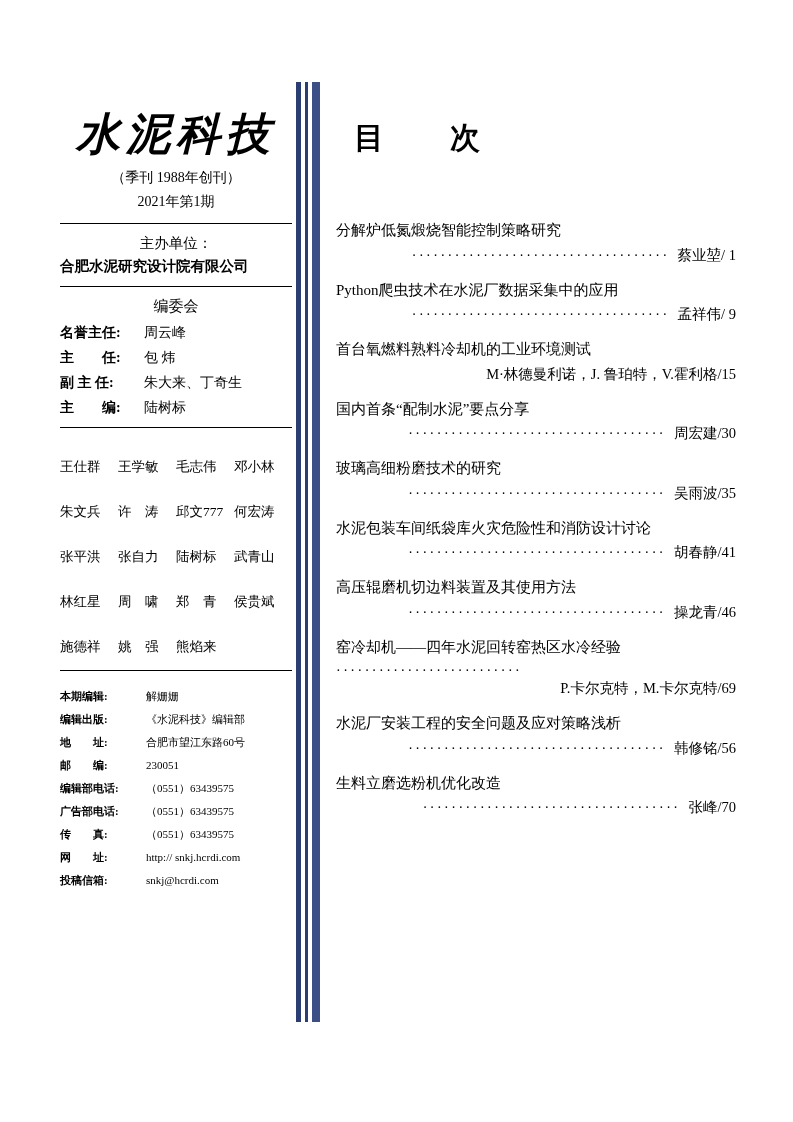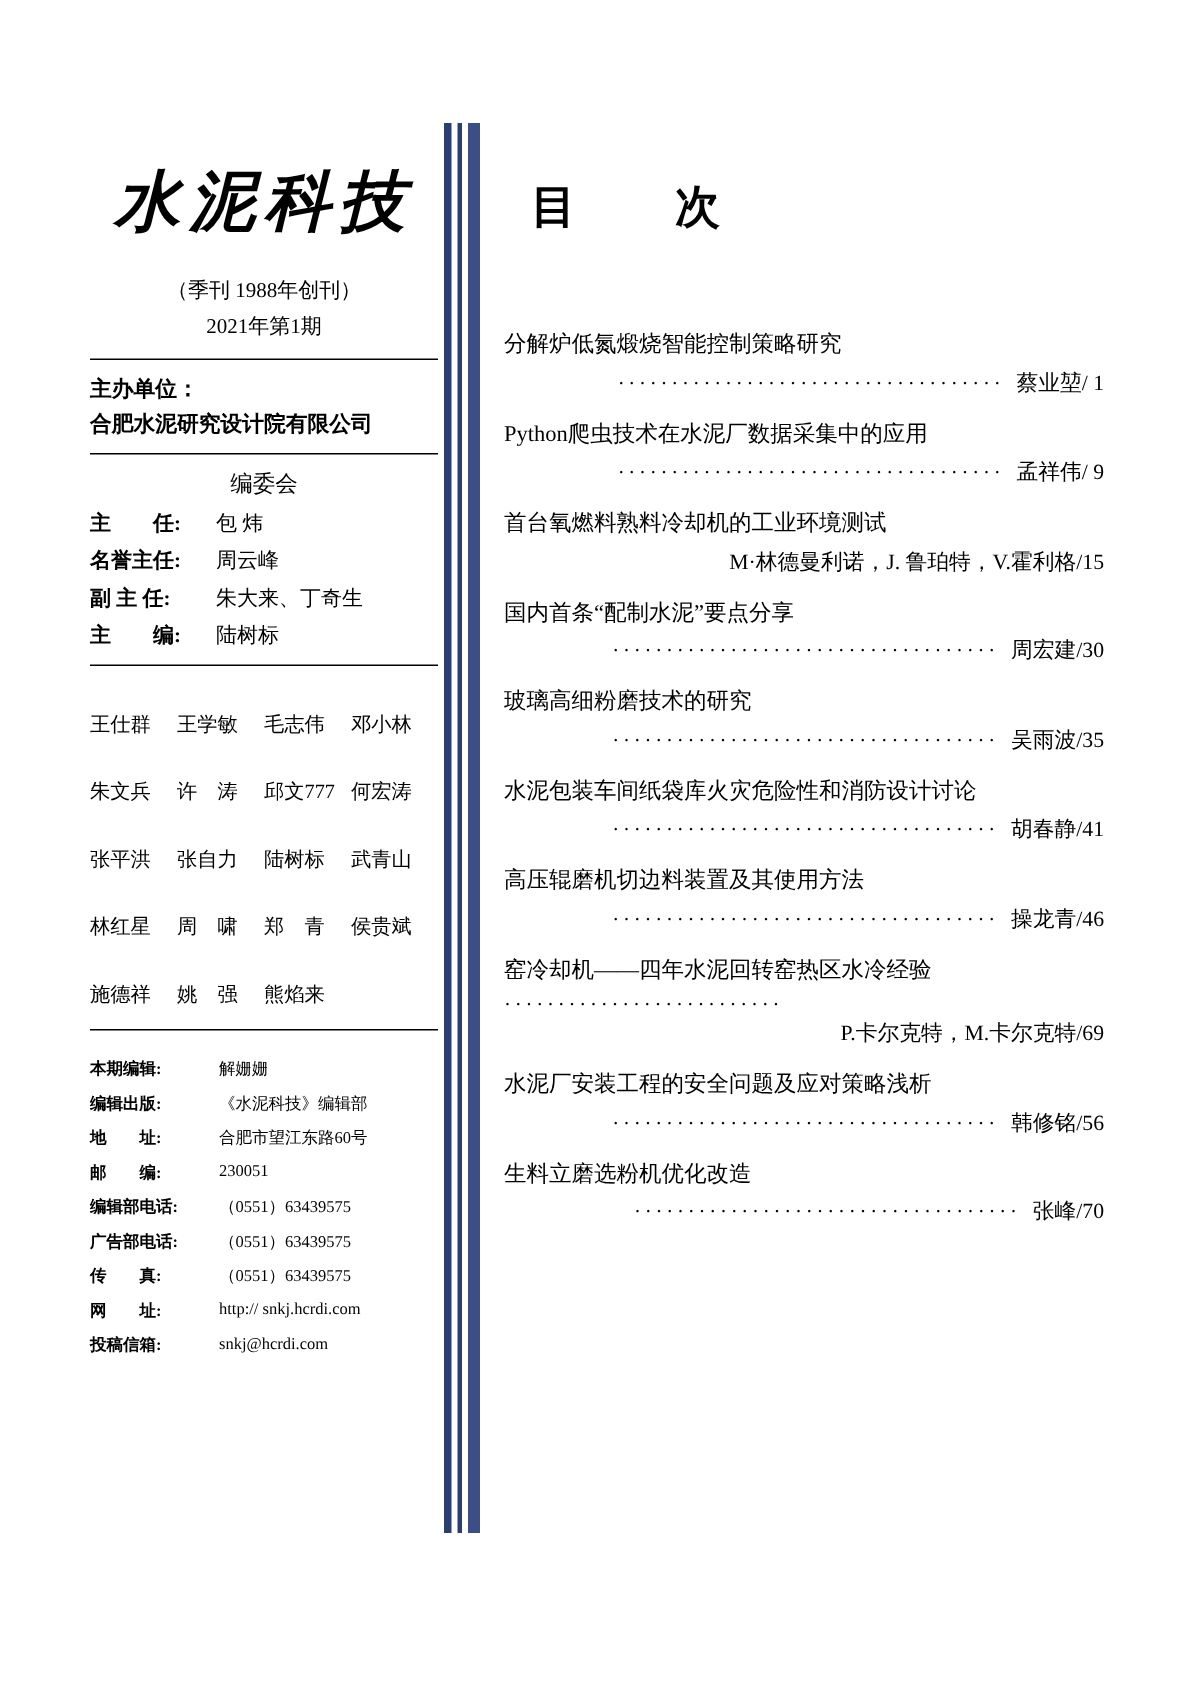--- a/index.html
+++ b/index.html
@@ -39,21 +39,21 @@
     top: 110px;
     width: 232px;
   }
   .masthead {
     font-family: "Liberation Serif", "DejaVu Serif", serif;
     font-size: 44px;
     font-weight: bold;
     letter-spacing: 6px;
     text-align: center;
     line-height: 1.15;
-    margin-bottom: 24px;
+    margin-bottom: 8px;
     font-style: italic;
   }
   .sub-line {
     text-align: center;
     font-size: 14px;
     margin-top: 6px;
   }
   .sub-line2 {
     text-align: center;
     font-size: 14px;
@@ -63,22 +63,23 @@
   .rule {
     border: none;
     border-top: 1px solid #000;
     margin: 10px 0 10px 0;
   }
   .rule.thick {
     border-top: 1.5px solid #000;
   }
   .sponsor-label {
     font-size: 14.5px;
-    font-weight: bold;
+    font-weight: normal;
     margin: 4px 0 4px 0;
+    text-align: center;
   }
   .sponsor-name {
     font-size: 14.5px;
     margin-bottom: 8px;
     font-weight: bold;
   }
   .board-title {
     text-align: center;
     font-size: 15px;
     font-weight: normal;
@@ -176,26 +177,26 @@
     <hr class="rule thick">
 
     <div class="sponsor-label">主办单位：</div>
     <div class="sponsor-name">合肥水泥研究设计院有限公司</div>
 
     <hr class="rule thick">
 
     <div class="board-title">编委会</div>
 
     <div class="row">
+      <div class="lbl">名誉主任:</div>
+      <div class="val">周云峰</div>
+    </div>
+    <div class="row">
       <div class="lbl">主　　任:</div>
       <div class="val">包  炜</div>
-    </div>
-    <div class="row">
-      <div class="lbl">名誉主任:</div>
-      <div class="val">周云峰</div>
     </div>
     <div class="row">
       <div class="lbl">副 主 任:</div>
       <div class="val">朱大来、丁奇生</div>
     </div>
     <div class="row">
       <div class="lbl">主　　编:</div>
       <div class="val">陆树标</div>
     </div>
 

